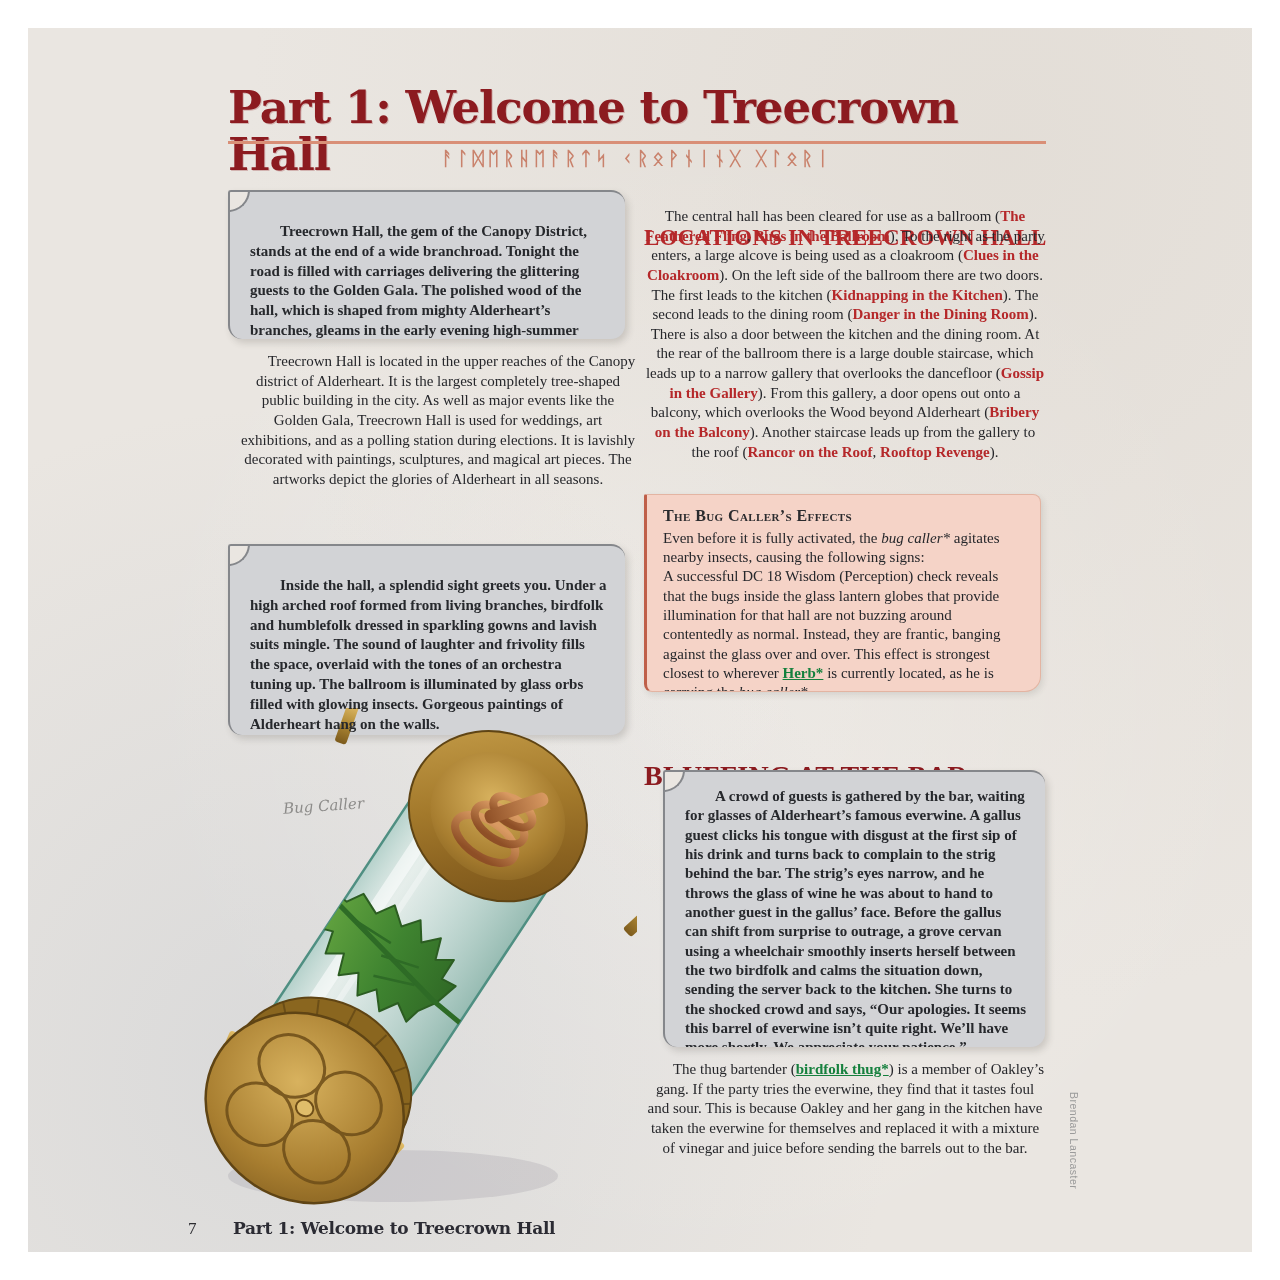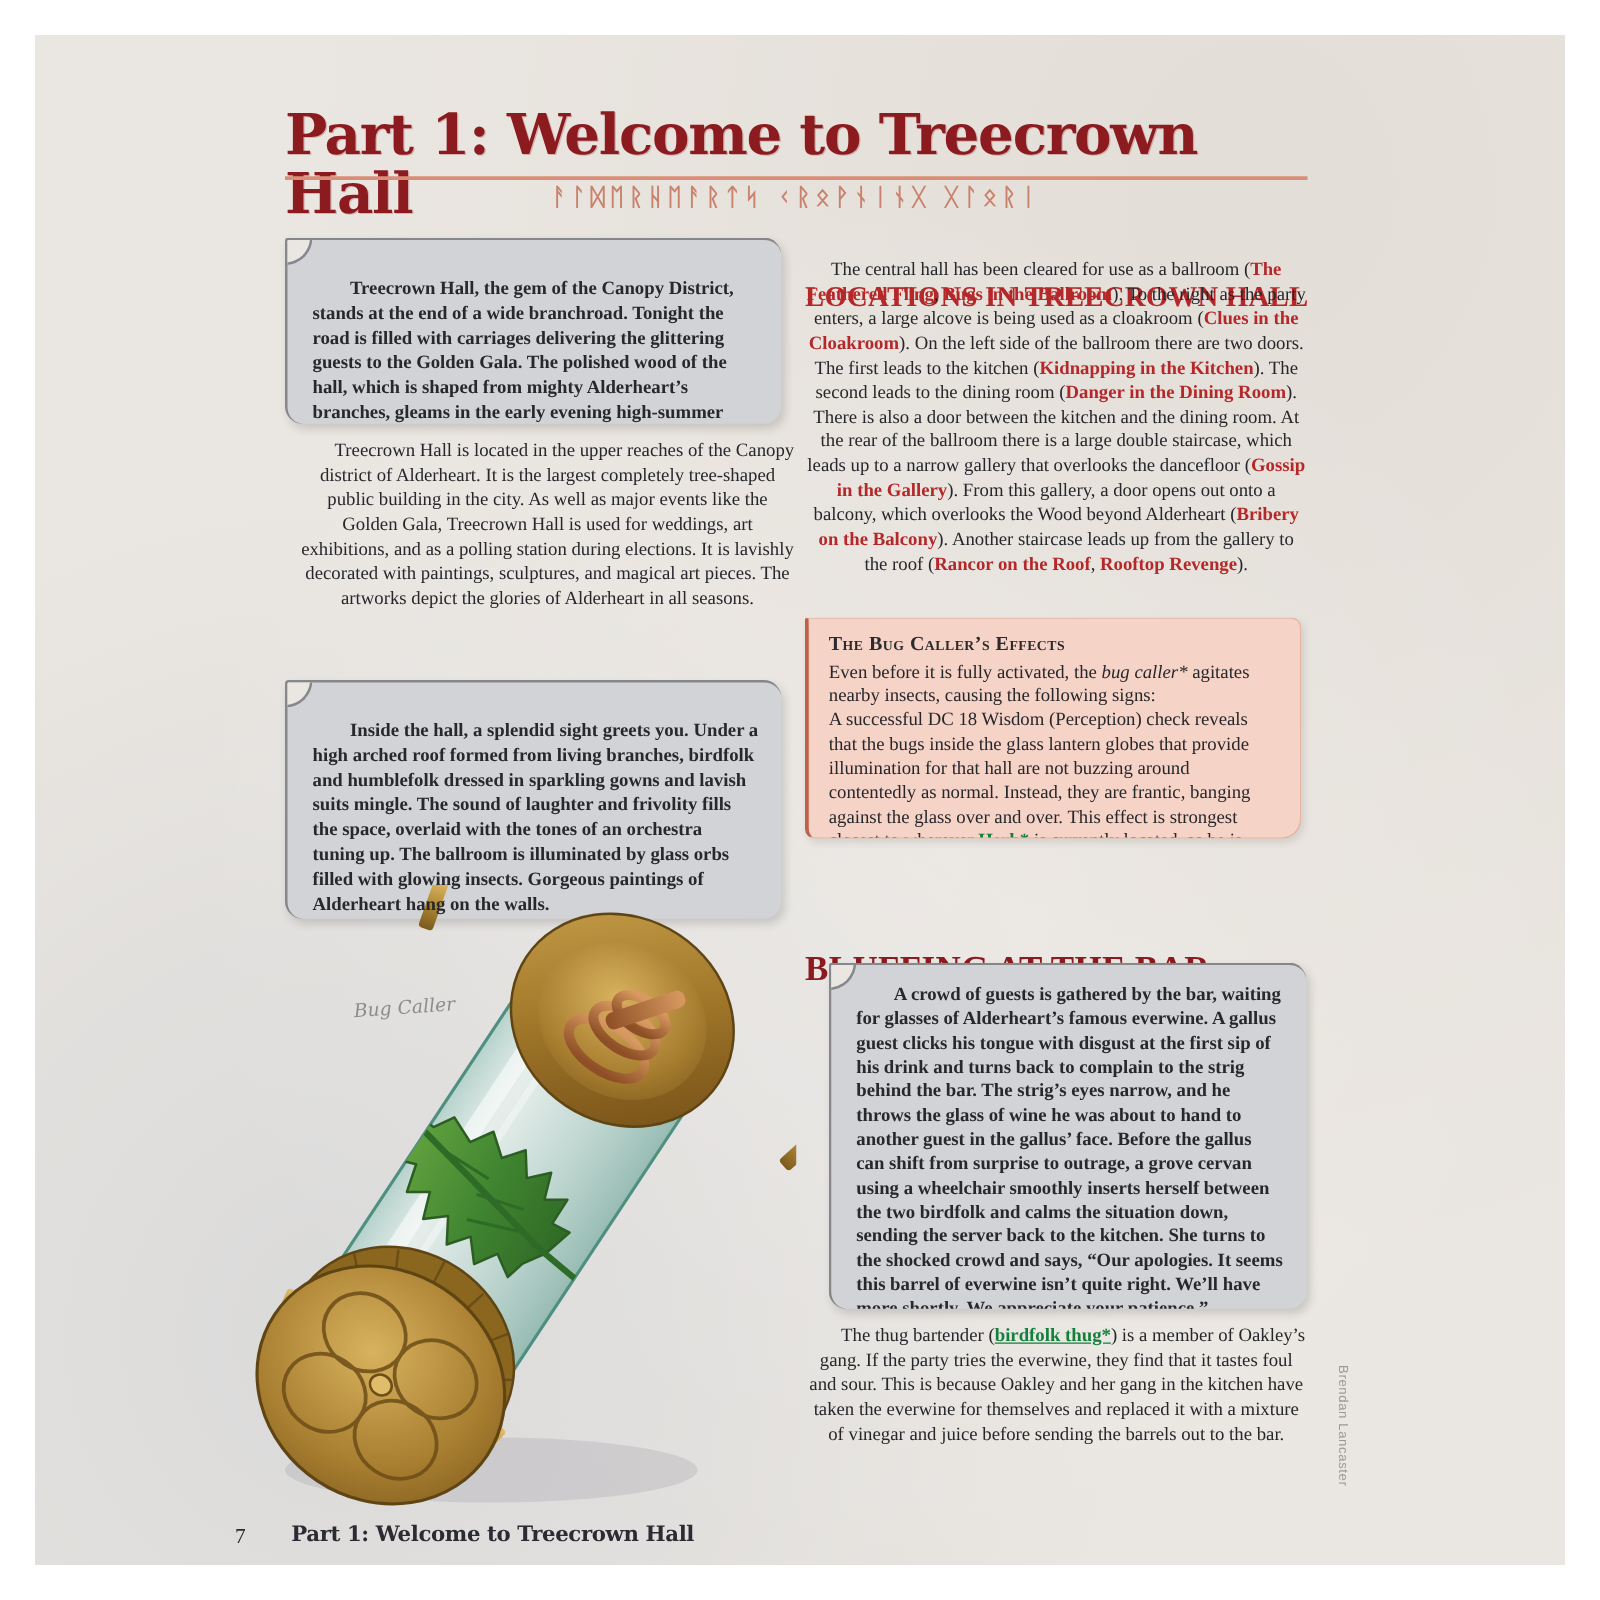--- a/index.html
+++ b/index.html
@@ -170,21 +170,21 @@
     </svg>
   </div>
   <div class="illo-label">Bug Caller</div>
 
   <div class="h-red" style="left:644px;top:179px;">LOCATIONS IN TREECROWN HALL</div>
 
   <div class="body-text flush" style="position:absolute;left:644px;top:207px;width:402px;">
     <p><span>The central hall has been cleared for use as a ballroom (</span><span class="seg-red">The Feathered Fling</span><span>, </span><span class="seg-red">Bugs in the Ballroom</span><span>). To the right as the party enters, a large alcove is being used as a cloakroom (</span><span class="seg-red">Clues in the Cloakroom</span><span>). On the left side of the ballroom there are two doors. The first leads to the kitchen (</span><span class="seg-red">Kidnapping in the Kitchen</span><span>). The second leads to the dining room (</span><span class="seg-red">Danger in the Dining Room</span><span>). There is also a door between the kitchen and the dining room. At the rear of the ballroom there is a large double staircase, which leads up to a narrow gallery that overlooks the dancefloor (</span><span class="seg-red">Gossip in the Gallery</span><span>). From this gallery, a door opens out onto a balcony, which overlooks the Wood beyond Alderheart (</span><span class="seg-red">Bribery on the Balcony</span><span>). Another staircase leads up from the gallery to the roof (</span><span class="seg-red">Rancor on the Roof</span><span>, </span><span class="seg-red">Rooftop Revenge</span><span>).</span></p>
   </div>
 
-  <div class="sidebar-box" style="left:644px;top:494px;width:397px;height:177px;">
+  <div class="sidebar-box" style="left:644px;top:494px;width:397px;height:198px;">
     <h3>The Bug Caller’s Effects</h3>
     <div><span>Even before it is fully activated, the </span><span class="seg-i">bug caller*</span><span> agitates nearby insects, causing the following signs:</span><br><span>A successful DC 18 Wisdom (Perception) check reveals that the bugs inside the glass lantern globes that provide illumination for that hall are not buzzing around contentedly as normal. Instead, they are frantic, banging against the glass over and over. This effect is strongest closest to wherever </span><span class="seg-blue">Herb*</span><span> is currently located, as he is carrying the </span><span class="seg-i">bug caller*</span><span>.</span></div>
   </div>
 
   <div class="h-maroon" style="left:644px;top:733px;margin-top:27px;">BLUFFING AT THE BAR</div>
 
   <div class="readaloud" style="left:663px;top:770px;width:382px;height:277px;padding-top:15px;line-height:1.29;">
     <p>A crowd of guests is gathered by the bar, waiting for glasses of Alderheart’s famous everwine. A gallus guest clicks his tongue with disgust at the first sip of his drink and turns back to complain to the strig behind the bar. The strig’s eyes narrow, and he throws the glass of wine he was about to hand to another guest in the gallus’ face. Before the gallus can shift from surprise to outrage, a grove cervan using a wheelchair smoothly inserts herself between the two birdfolk and calms the situation down, sending the server back to the kitchen. She turns to the shocked crowd and says, “Our apologies. It seems this barrel of everwine isn’t quite right. We’ll have more shortly. We appreciate your patience.”</p>
   </div>
 

